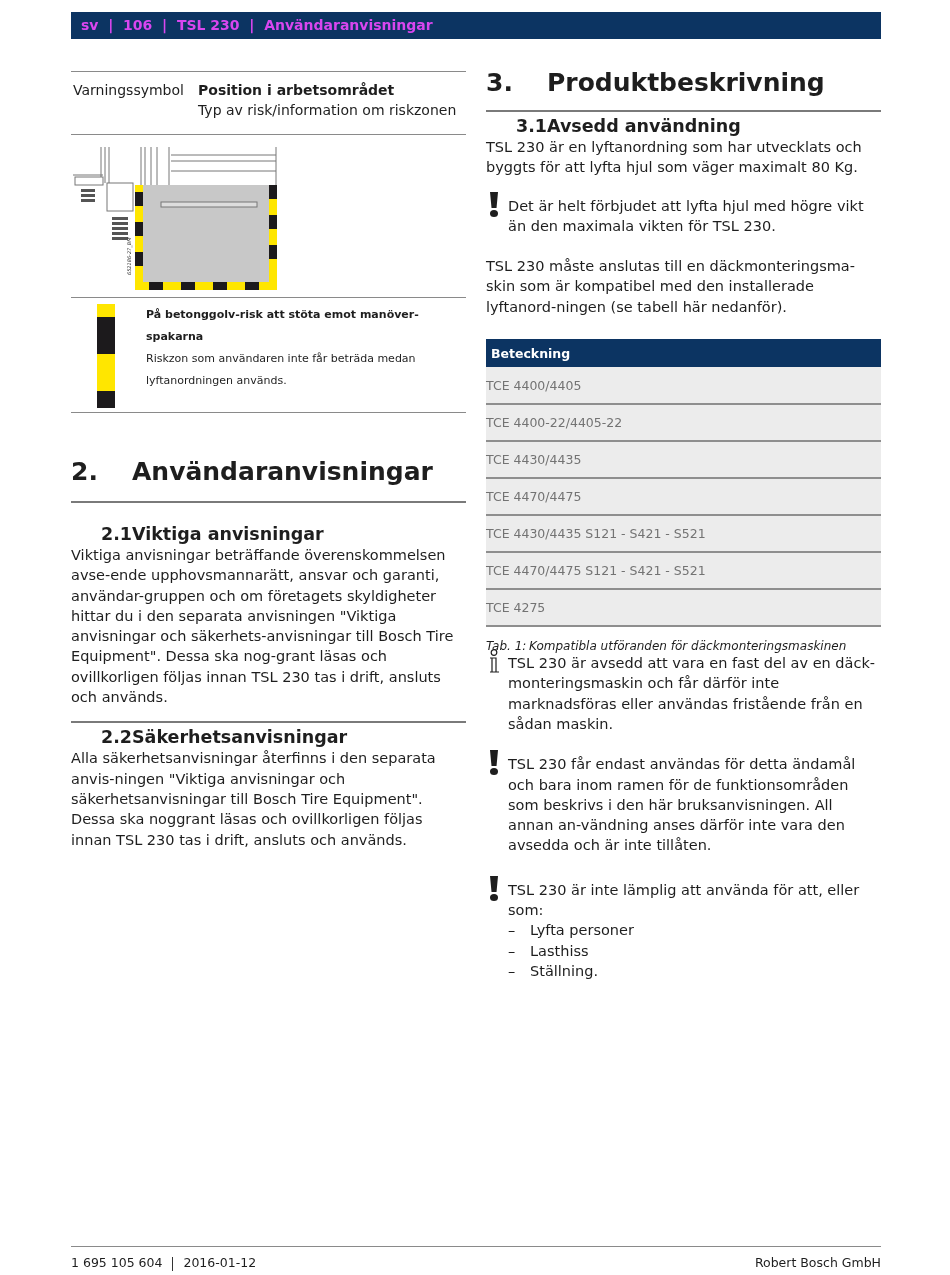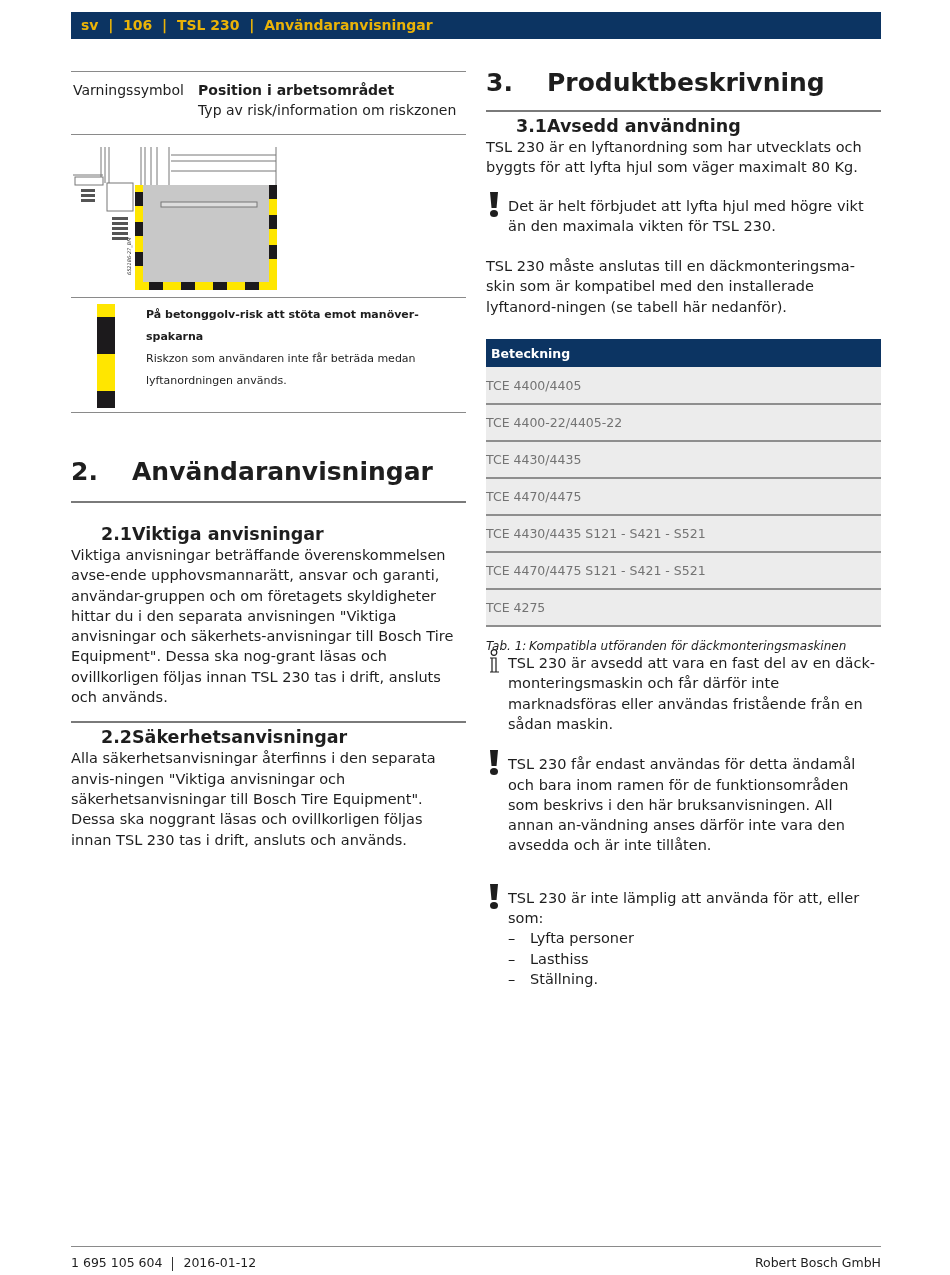--- a/index.html
+++ b/index.html
@@ -1,19 +1,19 @@
 <!DOCTYPE html>
 <html><head>
   <meta charset="utf-8">
   <style>
     * { margin: 0; padding: 0; box-sizing: border-box; }
     html, body { width: 950px; height: 1275px; background: #ffffff; }
     body { position: relative; font-family: "DejaVu Sans", "Liberation Sans", sans-serif; color: #1e1e1e; overflow: hidden; }
 
-    .header-bar { position: absolute; left: 71px; top: 12px; width: 810px; height: 27px; background: #0c3462; color: #eab308; font-weight: bold; font-size: 14px; line-height: 27px; padding-left: 10px; white-space: pre; }
+    .header-bar { position: absolute; left: 71px; top: 12px; width: 810px; height: 27px; background: #0c3462; color: #d946ef; font-weight: bold; font-size: 14px; line-height: 27px; padding-left: 10px; white-space: pre; }
 
     .col-left { position: absolute; left: 71px; top: 71px; width: 395px; }
     .col-right { position: absolute; left: 486px; top: 60px; width: 395px; }
 
     .rule { border-top: 1px solid #8a8a8a; }
     .rule-thick { border-top: 2px solid #7a7a7a; }
 
     .sym-table-head { display: flex; padding: 8px 0 14px 2px; font-size: 14px; line-height: 20px; }
     .sym-table-head .c1 { width: 125px; }
     .sym-table-head .c2 { flex: 1; }
@@ -231,21 +231,21 @@
   <div class="note" style="margin-top:20px">
     <span class="ico">
       <svg width="14" height="26" viewBox="0 0 14 26" style="position:absolute;left:1px;top:-4px">
           <path d="M3 0h8l-1.5 16h-5z" fill="#1e1e1e"></path>
           <ellipse cx="7" cy="21.5" rx="4" ry="3.5" fill="#1e1e1e"></ellipse>
         </svg>
     </span>
     <span class="txt">TSL 230 får endast användas för detta ändamål och bara inom ramen för de funktionsområden som beskrivs i den här bruksanvisningen. All annan an-vändning anses därför inte vara den avsedda och är inte tillåten.</span>
   </div>
 
-  <div class="note" style="margin-top:32px">
+  <div class="note" style="margin-top:24px">
     <span class="ico">
       <svg width="14" height="26" viewBox="0 0 14 26" style="position:absolute;left:1px;top:-4px">
           <path d="M3 0h8l-1.5 16h-5z" fill="#1e1e1e"></path>
           <ellipse cx="7" cy="21.5" rx="4" ry="3.5" fill="#1e1e1e"></ellipse>
         </svg>
     </span>
     <span class="txt">
       <span>TSL 230 är inte lämplig att använda för att, eller som:</span>
       <ul class="dash">
         <li>

